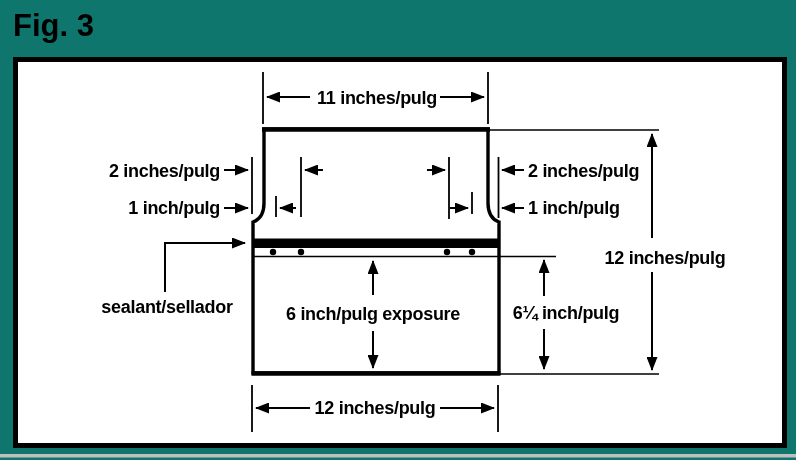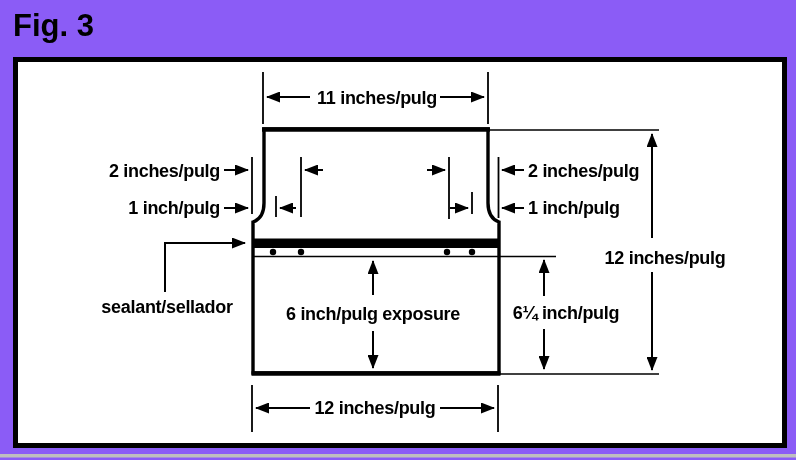--- a/index.html
+++ b/index.html
@@ -8,21 +8,21 @@
     width: 796px;
     height: 460px;
     background: #ffffff;
     overflow: hidden;
     font-family: "Liberation Sans", "DejaVu Sans", sans-serif;
   }
   .stage {
     position: relative;
     width: 796px;
     height: 460px;
-    background: #8b5cf6;
+    background: #0f766e;
   }
   svg { display: block; }
   .label {
     font-family: "Liberation Sans", "DejaVu Sans", sans-serif;
     font-weight: bold;
     font-size: 18px;
     fill: #000000;
     letter-spacing: -0.3px;
   }
   .fig-title {

